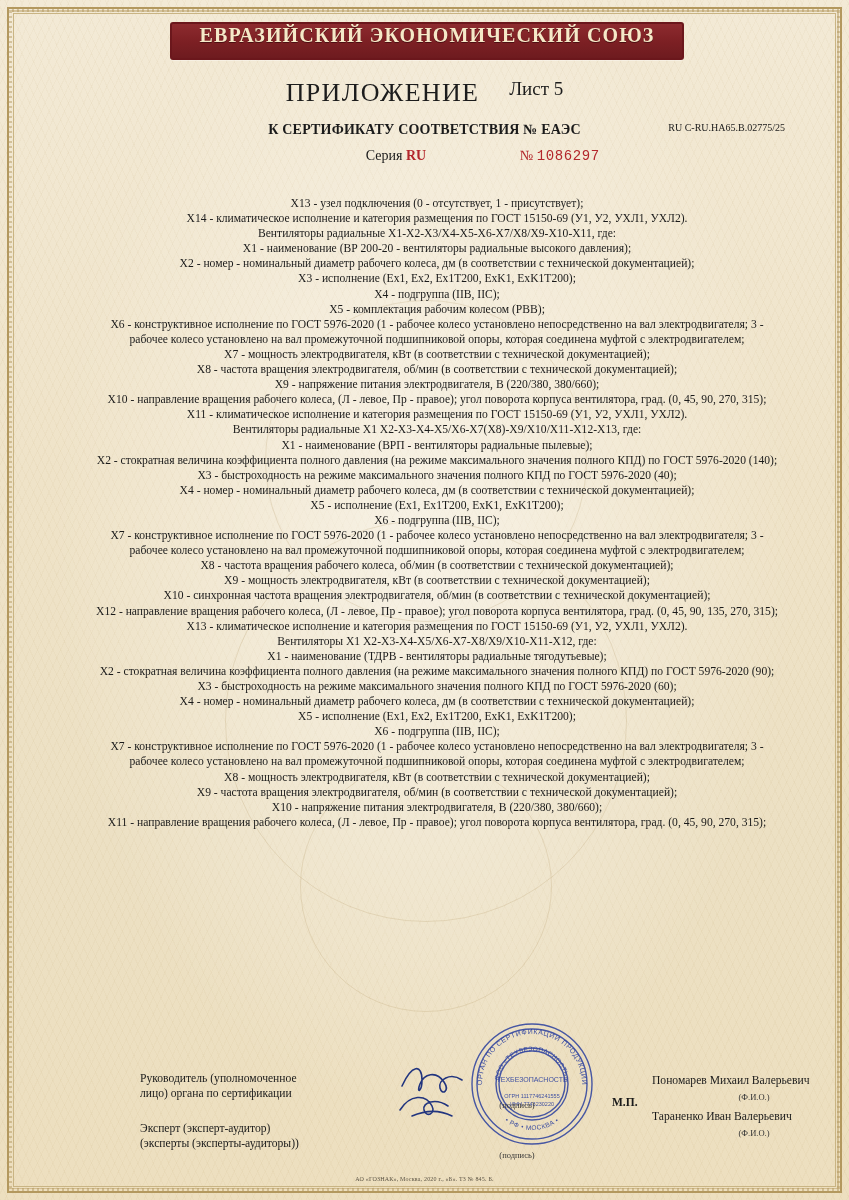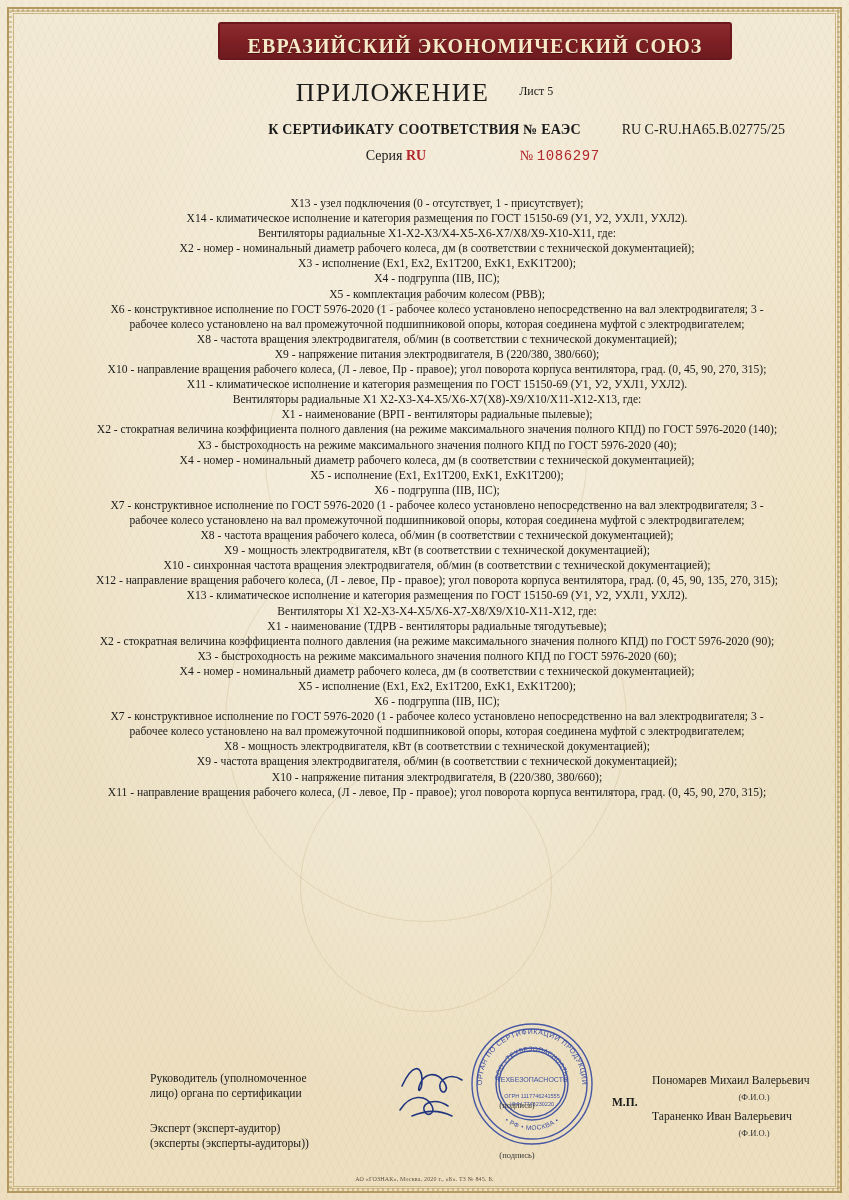--- a/index.html
+++ b/index.html
@@ -41,53 +41,52 @@
     mask-composite:exclude;
     pointer-events:none;
   }
 
   
   .banner{
     position:absolute;top:22px;left:170px;width:510px;height:34px;
     background:linear-gradient(180deg,#8d2b2f 0%, #7d2024 50%, #6e1b1f 100%);
     border:2px solid #6b171c;
     border-radius:3px;
-    display:flex;align-items:flex-end;justify-content:center;
+    display:flex;align-items:flex-start;justify-content:center;
     box-shadow:0 1px 0 rgba(255,255,255,0.35);
-    margin-left:48px;
   }
   .banner-text{
     color:#f6e9c8;
     font-weight:bold;
     font-size:20px;
     letter-spacing:1.1px;
     white-space:nowrap;
     text-shadow:0 1px 0 #4c1013;
   }
 
   .title{
     position:absolute;top:78px;left:0;width:849px;text-align:center;
   }
   .title-main{
     display:inline-block;
     font-size:26px;font-weight:normal;letter-spacing:1.3px;
     color:#1c1c1c;
   }
   .title-sheet{
     display:inline-block;
-    font-size:12px;margin-left:26px;vertical-align:6px;
+    font-size:19px;margin-left:26px;vertical-align:6px;
     color:#1c1c1c;
   }
   .subtitle{
     position:absolute;top:122px;left:0;width:849px;text-align:center;
     font-size:14px;font-weight:bold;letter-spacing:.2px;
   }
   .cert-no{
     position:absolute;top:122px;right:64px;
-    font-size:14px;
+    font-size:10px;
   }
   .series-row{
     position:absolute;top:148px;left:16px;width:760px;text-align:center;
     font-size:14px;
   }
   .series-label{font-weight:normal;}
   .series-ru{color:#b3262b;font-weight:bold;}
   .blank-no{
     position:absolute;top:148px;left:520px;
     font-size:14px;color:#b3262b;
@@ -119,21 +118,21 @@
   .signature{
     position:absolute;left:392px;top:1058px;width:150px;height:70px;
     pointer-events:none;
   }
 
   
   .sig-block{
     position:absolute;left:92px;top:1072px;width:700px;font-size:11.6px;
   }
   .sig-row{position:relative;height:44px;}
-  .sig-left{position:absolute;left:58px;top:0;width:230px;line-height:14.5px;}
+  .sig-left{position:absolute;left:48px;top:0;width:230px;line-height:14.5px;}
   .sig-podpis{position:absolute;left:380px;top:28px;width:90px;text-align:center;font-size:8.5px;color:#333;}
   .sig-mp{position:absolute;left:520px;top:24px;font-size:11.5px;font-weight:bold;}
   .sig-name{position:absolute;left:560px;top:2px;width:200px;font-size:11.6px;}
   .sig-fio{position:absolute;left:612px;top:20px;width:100px;text-align:center;font-size:8.5px;color:#333;}
 
   .sig-row2{position:relative;height:40px;margin-top:6px;}
   .footer-fineprint{
     position:absolute;left:0;top:1176px;width:849px;text-align:center;
     font-size:6px;color:#5b5344;letter-spacing:.2px;
   }
@@ -169,25 +168,27 @@
   </div>
   <div class="blank-no">
     <span>№</span>
     <span class="num">1086297</span>
   </div>
 
   <div class="content">
     <p>X13 - узел подключения (0 - отсутствует, 1 - присутствует);</p>
     <p>X14 - климатическое исполнение и категория размещения по ГОСТ 15150-69 (У1, У2, УХЛ1, УХЛ2).</p>
     <p>Вентиляторы радиальные X1-X2-X3/X4-X5-X6-X7/X8/X9-X10-X11, где:</p>
+    <p>X1 - наименование (ВР 200-20 - вентиляторы радиальные высокого давления);</p>
     <p>X2 - номер - номинальный диаметр рабочего колеса, дм (в соответствии с технической документацией);</p>
     <p>X3 - исполнение (Ex1, Ex2, Ex1T200, ExK1, ExK1T200);</p>
     <p>X4 - подгруппа (IIB, IIC);</p>
     <p>X5 - комплектация рабочим колесом (РВВ);</p>
     <p>X6 - конструктивное исполнение по ГОСТ 5976-2020 (1 - рабочее колесо установлено непосредственно на вал электродвигателя; 3 - рабочее колесо установлено на вал промежуточной подшипниковой опоры, которая соединена муфтой с электродвигателем;</p>
+    <p>X7 - мощность электродвигателя, кВт (в соответствии с технической документацией);</p>
     <p>X8 - частота вращения электродвигателя, об/мин (в соответствии с технической документацией);</p>
     <p>X9 - напряжение питания электродвигателя, В (220/380, 380/660);</p>
     <p>X10 - направление вращения рабочего колеса, (Л - левое, Пр - правое); угол поворота корпуса вентилятора, град. (0, 45, 90, 270, 315);</p>
     <p>X11 - климатическое исполнение и категория размещения по ГОСТ 15150-69 (У1, У2, УХЛ1, УХЛ2).</p>
     <p>Вентиляторы радиальные X1 X2-X3-X4-X5/X6-X7(X8)-X9/X10/X11-X12-X13, где:</p>
     <p>X1 - наименование (ВРП - вентиляторы радиальные пылевые);</p>
     <p>X2 - стократная величина коэффициента полного давления (на режиме максимального значения полного КПД) по ГОСТ 5976-2020 (140);</p>
     <p>X3 - быстроходность на режиме максимального значения полного КПД по ГОСТ 5976-2020 (40);</p>
     <p>X4 - номер - номинальный диаметр рабочего колеса, дм (в соответствии с технической документацией);</p>
     <p>X5 - исполнение (Ex1, Ex1T200, ExK1, ExK1T200);</p>

